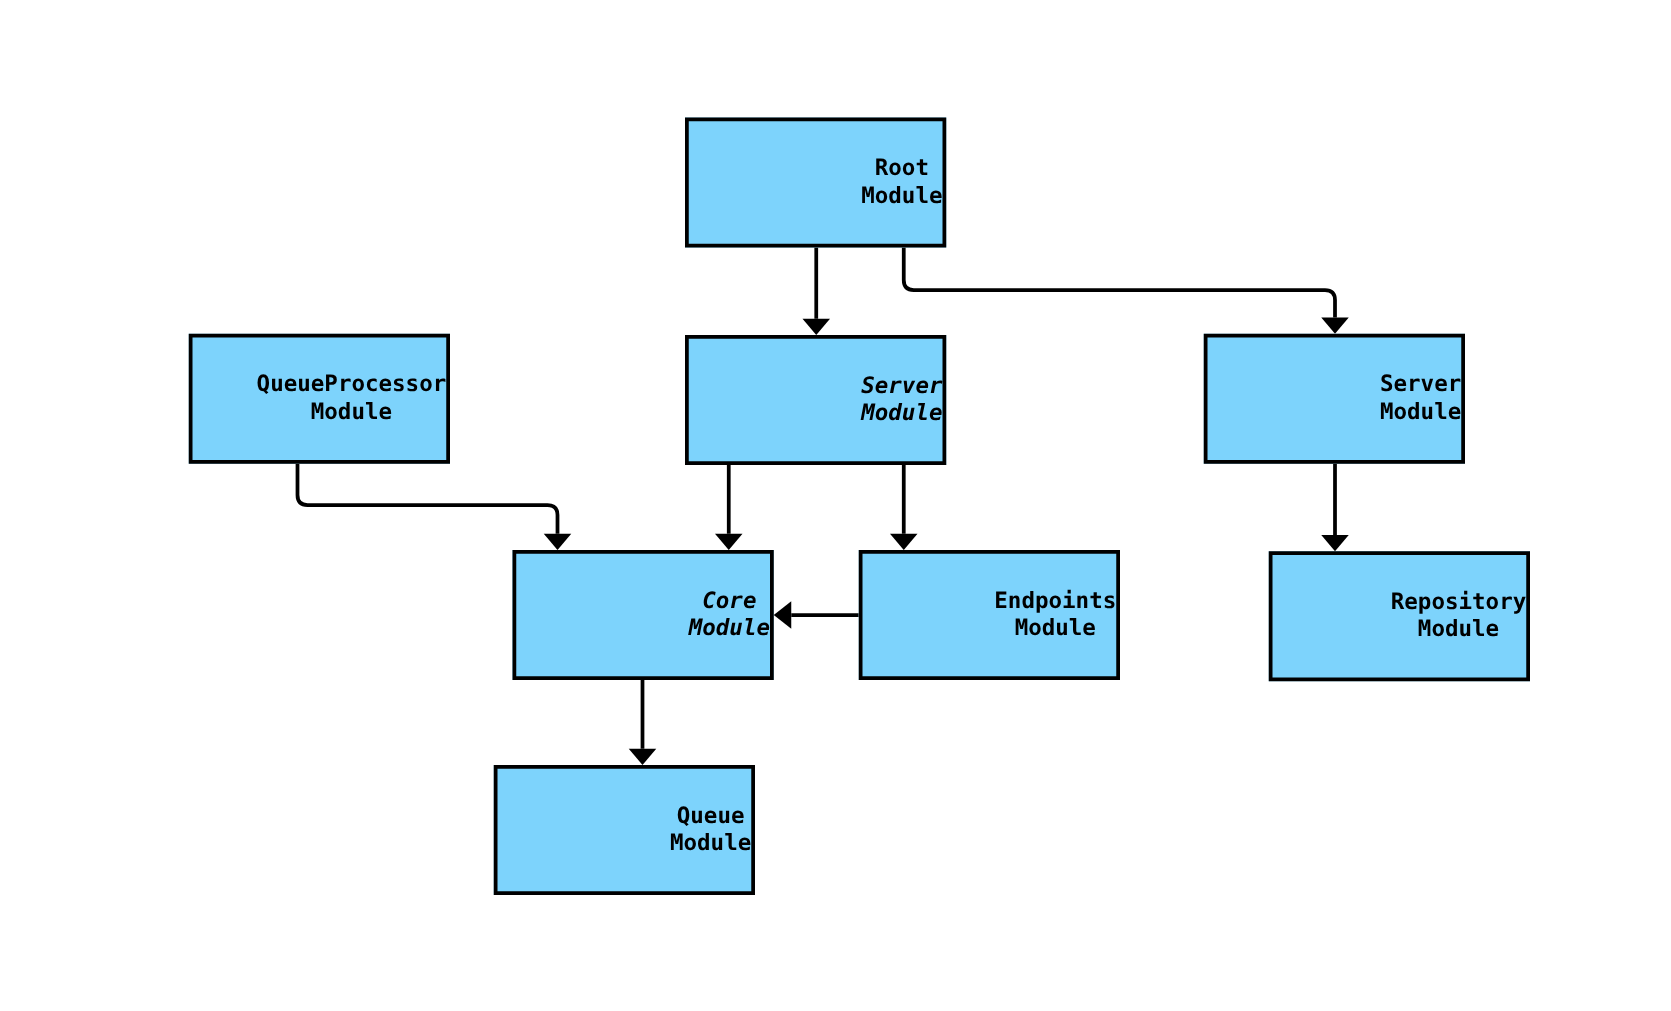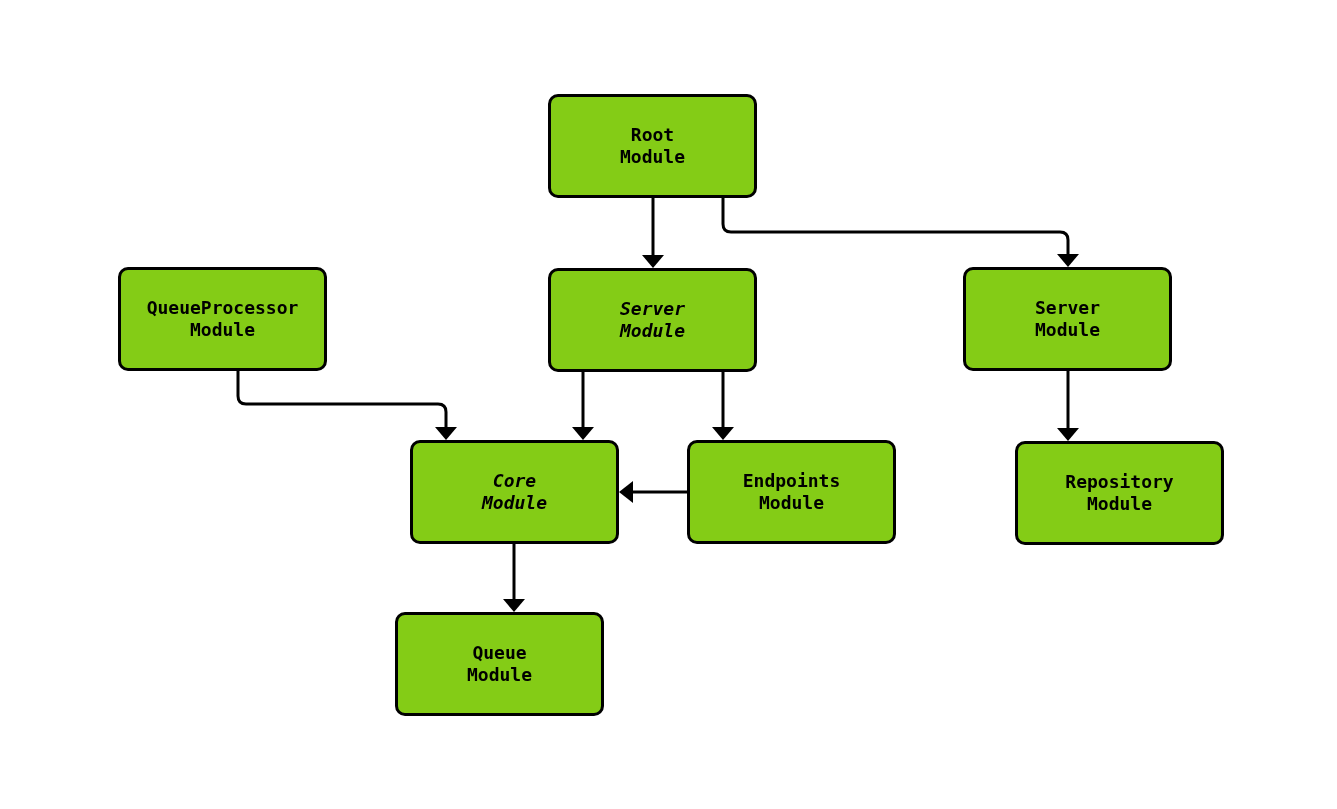--- a/index.html
+++ b/index.html
@@ -25,27 +25,27 @@
     stroke-width: 3;
   }
   .head {
     fill: #000000;
     stroke: none;
   }
   .node {
     position: absolute;
     width: 209px;
     height: 104px;
-    background: #84cc16;
+    background: #7dd3fc;
     border: 3px solid #000000;
-    border-radius: 10px;
+    border-radius: 0;
     box-sizing: border-box;
     display: flex;
     align-items: center;
-    justify-content: center;
+    justify-content: flex-end;
   }
   .node .label {
     font-family: "DejaVu Sans Mono", monospace;
     font-size: 18px;
     font-weight: 700;
     color: #000000;
     text-align: center;
     line-height: 22px;
     white-space: pre-line;
   }
@@ -97,21 +97,21 @@
       <polygon class="head" points="514,612 503,599 525,599"></polygon>
     </g>
 
   </svg>
 
   <div class="node" style="left:548px; top:94px;">
     <span class="label">Root
 Module</span>
   </div>
 
-  <div class="node" style="left:118px; top:267px;">
+  <div class="node" style="left:151px; top:267px;">
     <span class="label">QueueProcessor
 Module</span>
   </div>
 
   <div class="node" style="left:548px; top:268px;font-style:italic;">
     <span class="label">Server
 Module</span>
   </div>
 
   <div class="node" style="left:963px; top:267px;">

